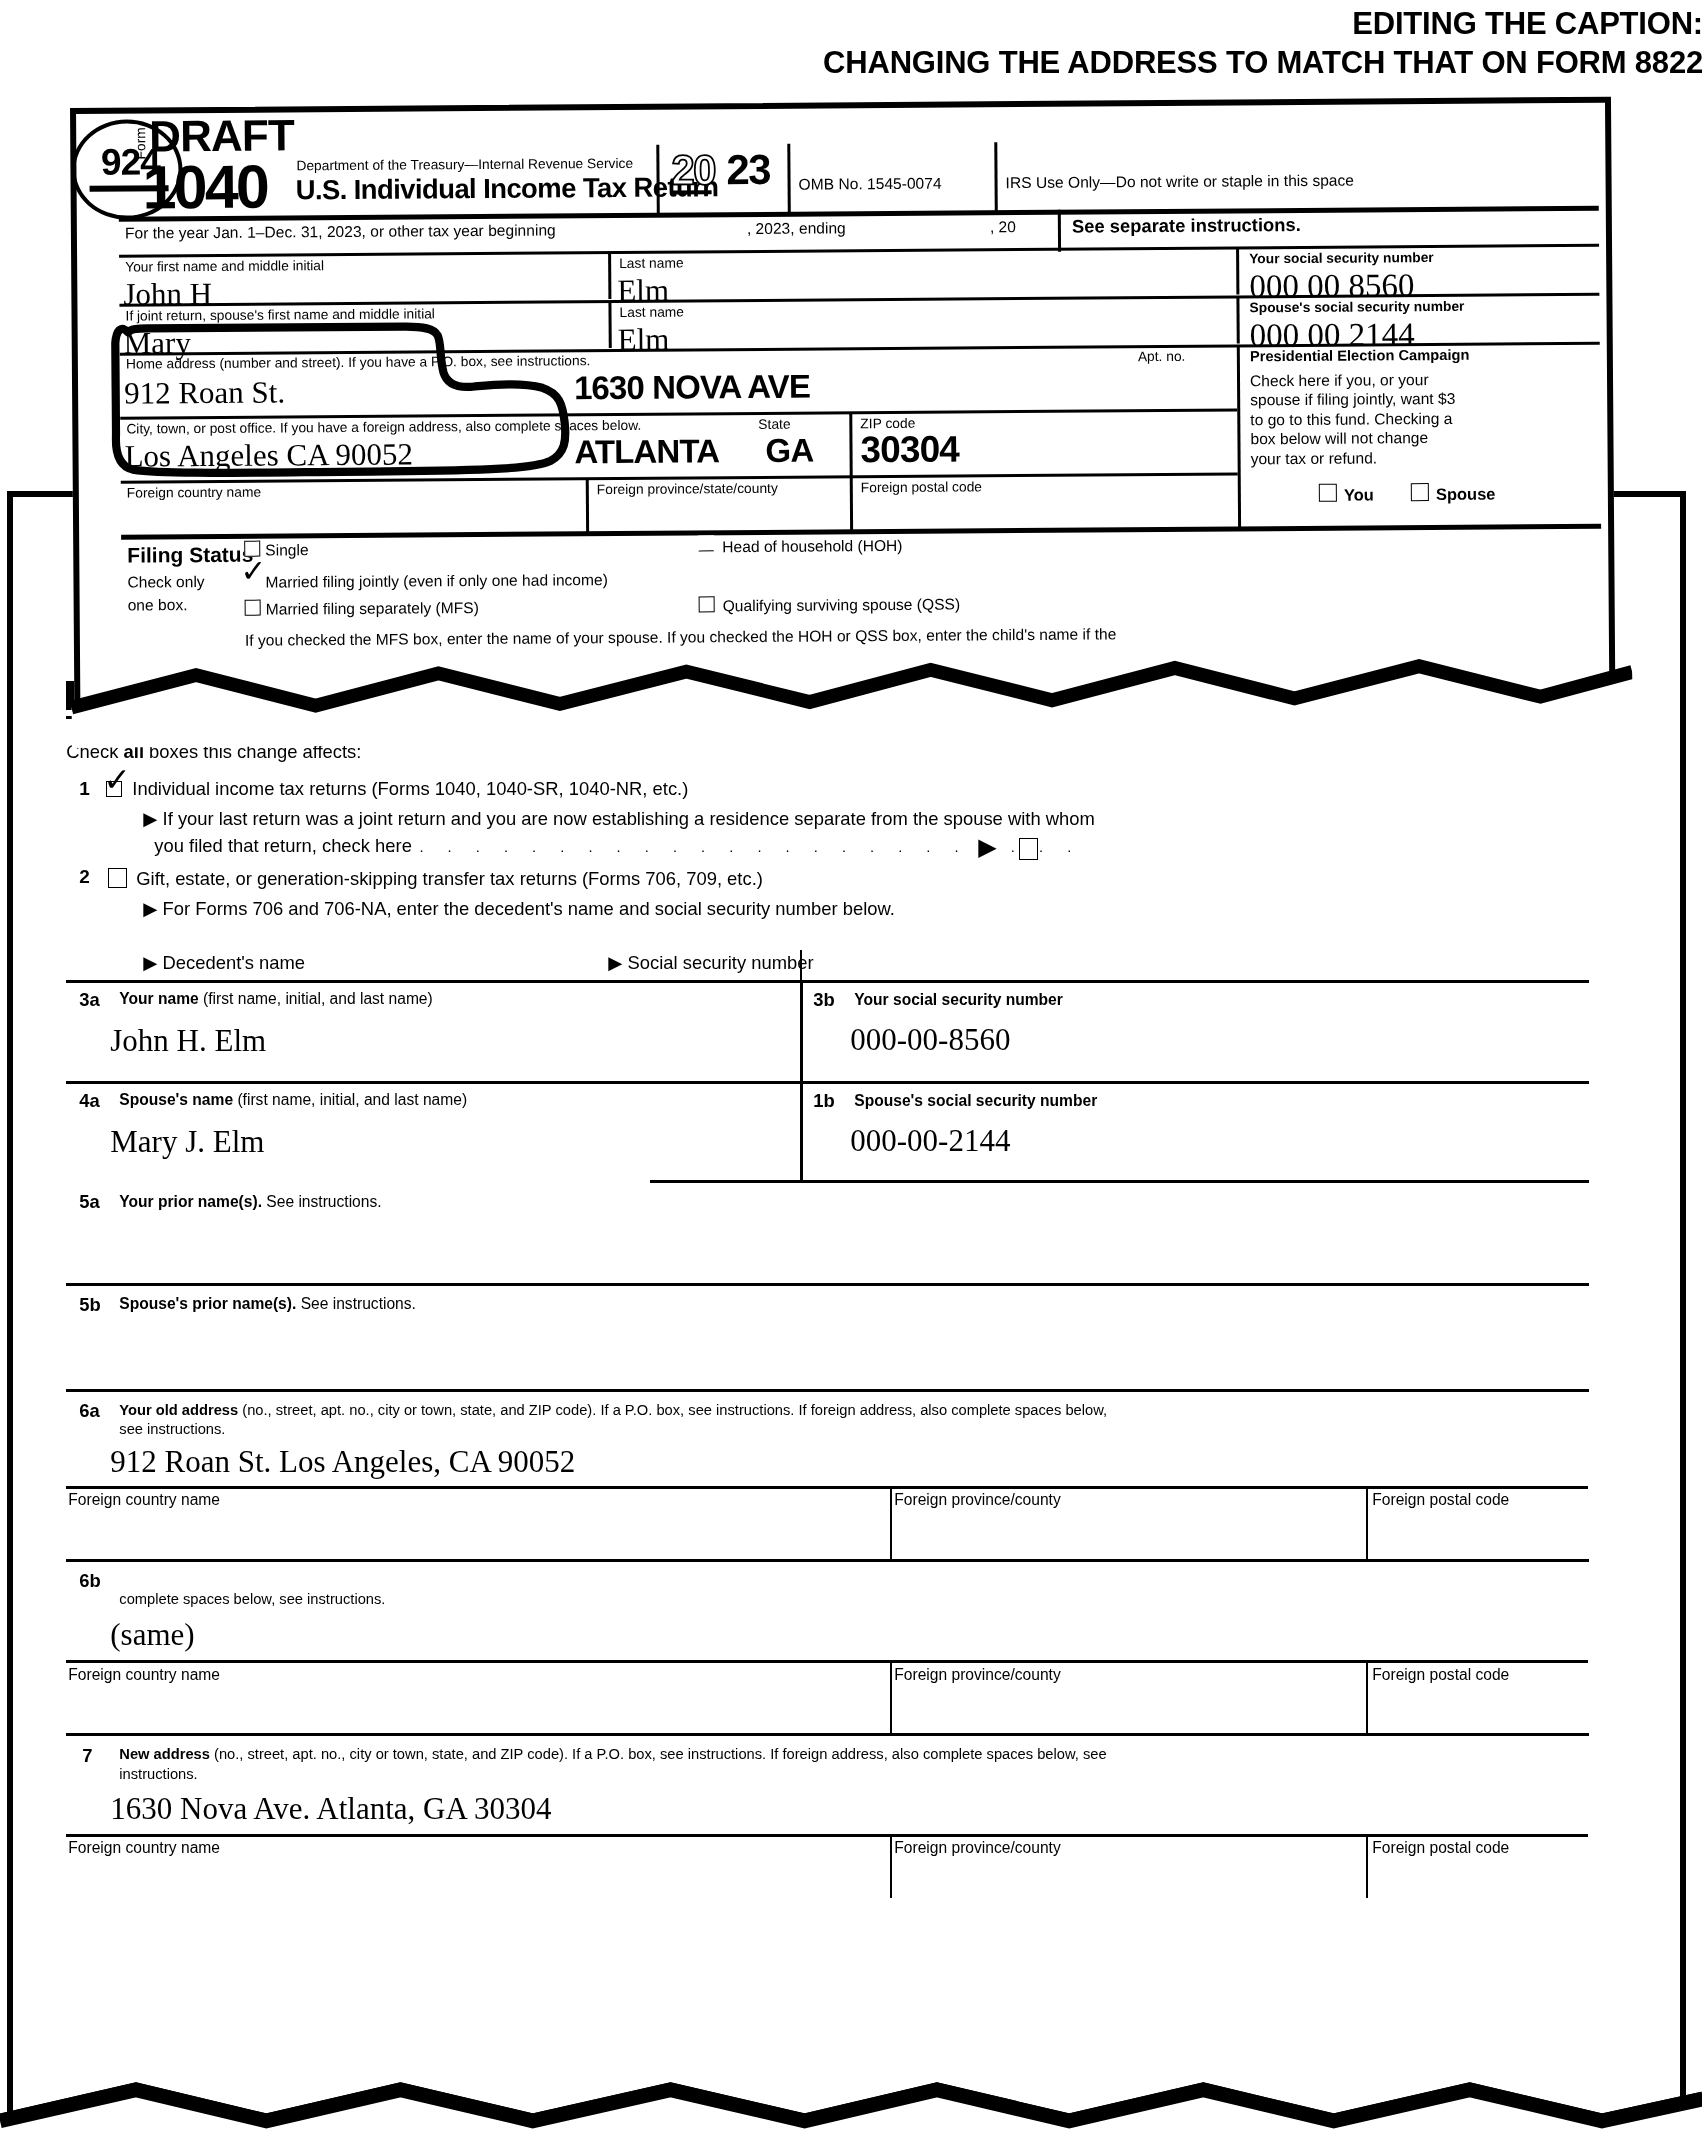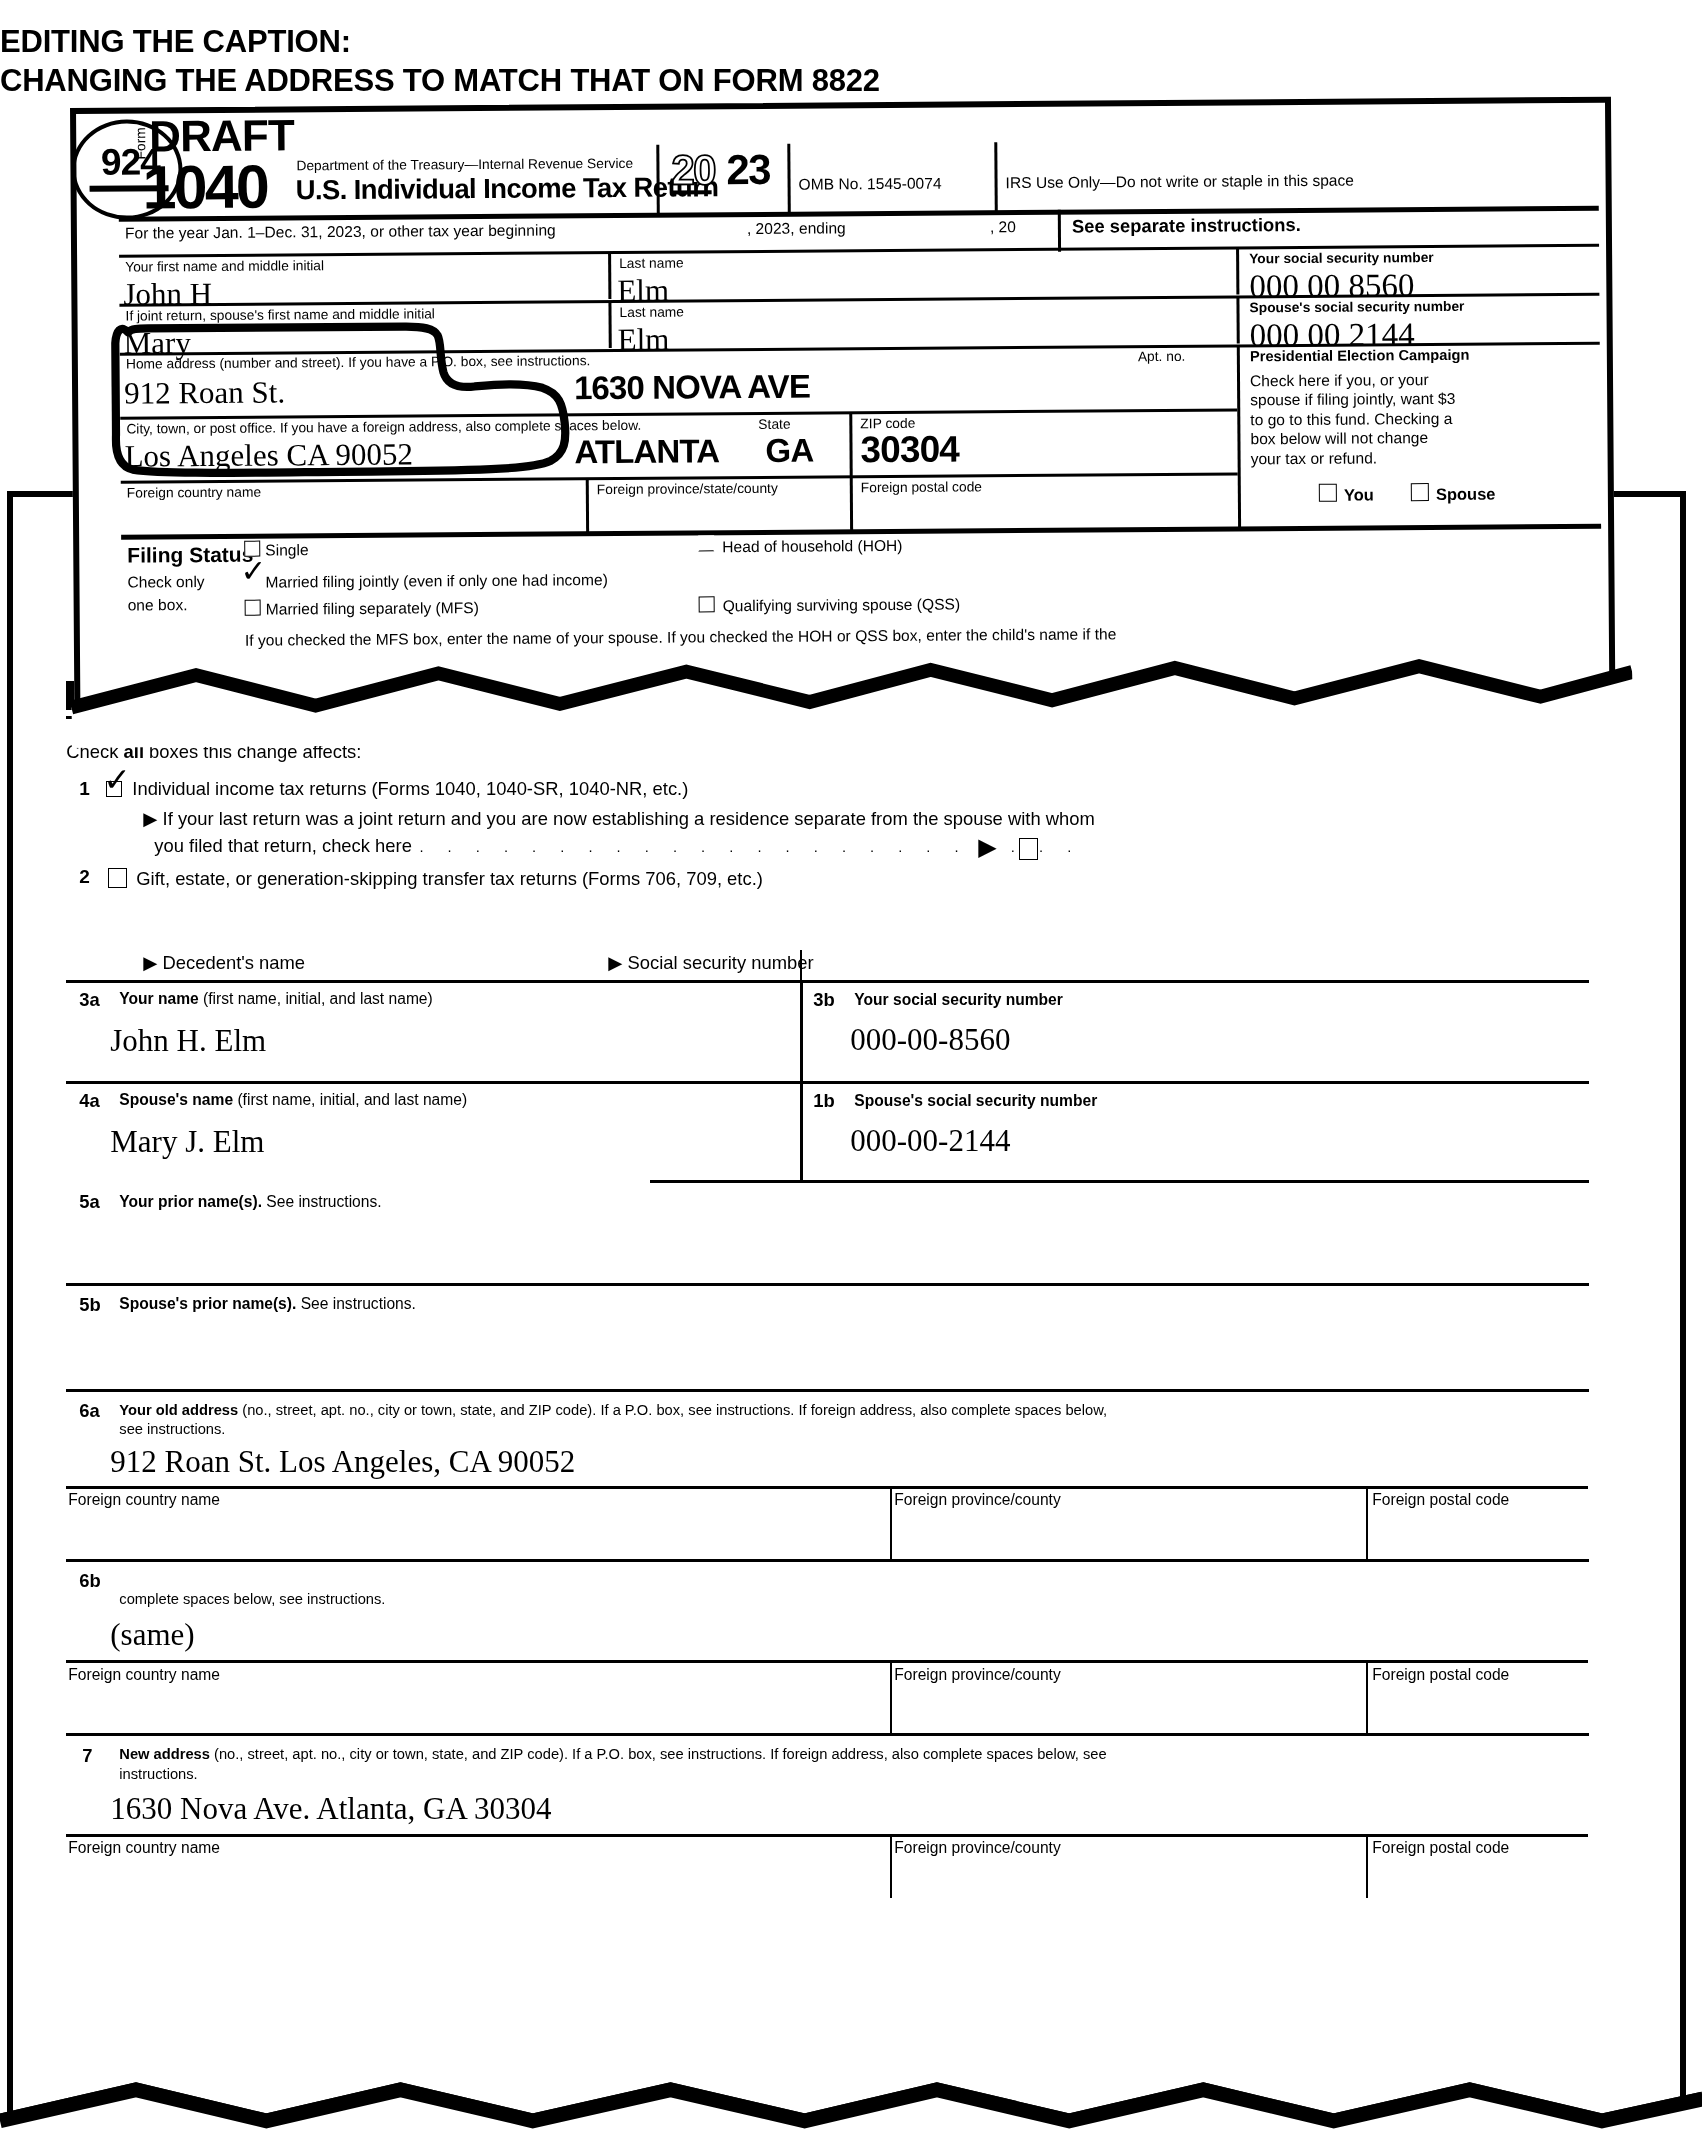--- a/index.html
+++ b/index.html
@@ -10,22 +10,22 @@
     color:#000;
     position:relative;
     overflow:hidden;
     -webkit-font-smoothing:none;
   }
   .page{position:relative;width:1703px;height:2152px;}
 
   
   .title{
     position:absolute; left:0; top:3.7px; width:1703px;
-    text-align:left; font-weight:bold; font-size:31px;
-    line-height:1.28; letter-spacing:-0.2px;margin-top:18px;
+    text-align:right; font-weight:bold; font-size:31px;
+    line-height:1.28; letter-spacing:-0.2px;
   }
   .title .l2{display:block;}
 
   
   
   .frame8822{
     position:absolute; left:7.3px; top:491px;
     width:1679px; height:1653px;
     border-left:6.4px solid #000;
     border-top:6.4px solid #000;
@@ -142,20 +142,21 @@
     <div style="position:absolute;left:125px;top:287px;font-size:18.4px;">Individual income tax returns (Forms 1040, 1040-SR, 1040-NR, etc.)</div>
     <div style="position:absolute;left:136px;top:317px;font-size:18.4px;">▶ If your last return was a joint return and you are now establishing a residence separate from the spouse with whom</div>
     <div style="position:absolute;left:147px;top:344px;font-size:18.4px;">you filed that return, check here</div>
     <div class="dots" style="left:384px;top:348px;">. . . . . . . . . . . . . . . . . . . . . . . . .</div>
     <div style="position:absolute;left:971px;top:342px;font-size:24px;font-family:'DejaVu Sans',sans-serif;">▶</div>
     <div class="cb" style="left:1012px;top:347px;width:18.4px;height:22px;"></div>
 
     <div style="position:absolute;left:72px;top:375px;font-size:19px;font-weight:bold;">2</div>
     <div class="cb" style="left:101px;top:377px;width:18.4px;height:20px;"></div>
     <div style="position:absolute;left:129px;top:377px;font-size:18.4px;">Gift, estate, or generation-skipping transfer tax returns (Forms 706, 709, etc.)</div>
+    <div style="position:absolute;left:136px;top:407px;font-size:18.4px;">▶ For Forms 706 and 706-NA, enter the decedent's name and social security number below.</div>
 
     <div style="position:absolute;left:136px;top:461px;font-size:18.4px;">▶ Decedent's name</div>
     <div style="position:absolute;left:601px;top:461px;font-size:18.4px;">▶ Social security number</div>
 
     <div class="r hair" style="left:59px;top:489px;width:1523px;height:2.8px;"></div>
     <div class="r vr" style="left:793px;top:459px;width:1.8px;height:32px;"></div>
 
     <div style="position:absolute;left:72px;top:498px;font-size:18.4px;font-weight:bold;">3a</div>
     <div style="position:absolute;left:112px;top:499px;font-size:15.6px;">
       <span class="bld">Your name</span><span> (first name, initial, and last name)</span>

